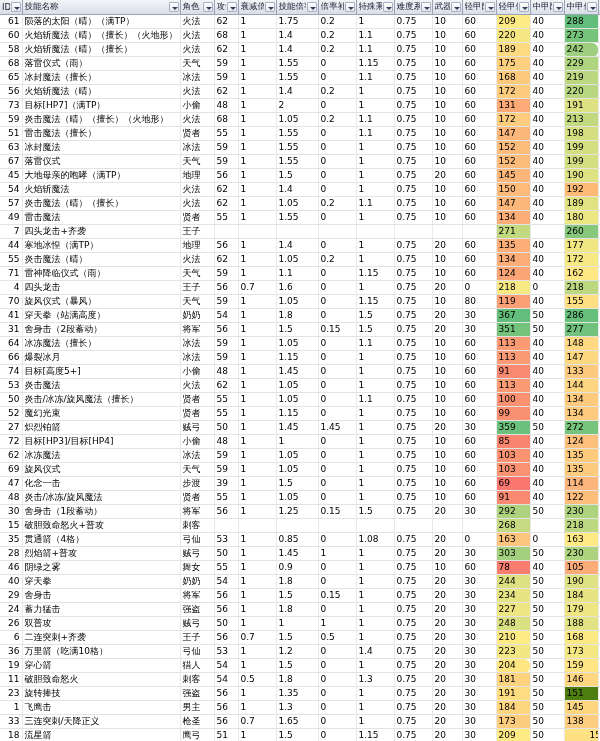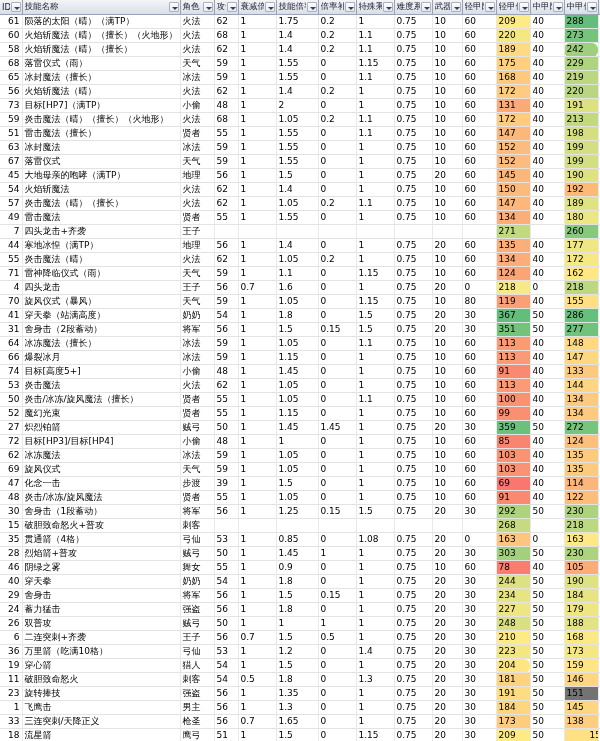--- a/index.html
+++ b/index.html
@@ -941,21 +941,21 @@
           <td class="num">56</td>
           <td class="num">1</td>
           <td class="num">1.35</td>
           <td class="num">0</td>
           <td class="num">1</td>
           <td class="num">0.75</td>
           <td class="num">20</td>
           <td class="num">30</td>
           <td class="num" style="background: rgb(254, 220, 129);">191</td>
           <td class="num">50</td>
-          <td class="num" style="background: #737373;">151</td>
+          <td class="num" style="background: #4d7c0f;">151</td>
           <td class="num">70</td>
         </tr>
         <tr>
           <td class="id">1</td>
           <td class="name">飞鹰击</td>
           <td class="role">男主</td>
           <td class="num">56</td>
           <td class="num">1</td>
           <td class="num">1.3</td>
           <td class="num">0</td>

